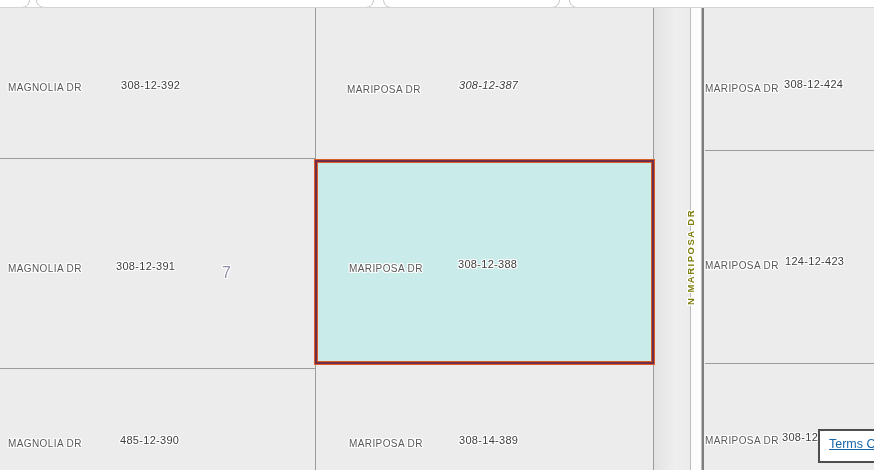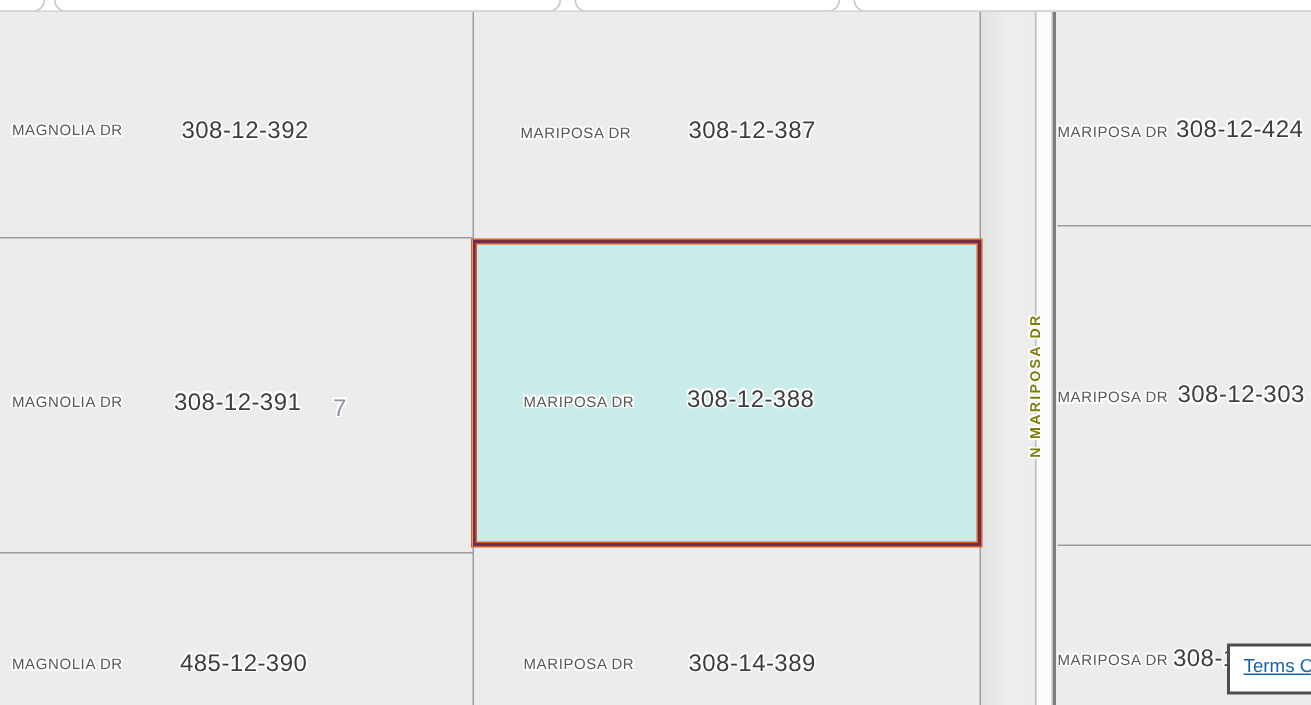--- a/index.html
+++ b/index.html
@@ -33,21 +33,21 @@
     box-shadow:inset 0 0 0 2px #6f2d49, inset 0 0 0 3px #dc5e26;z-index:4;}
 
   
   .parcel-region{position:absolute;z-index:5;}
 
   
   .street,.apn,#section-seven{
     position:absolute;white-space:nowrap;z-index:10;
     text-shadow:0 1px 0 #fff,0 -1px 0 #fff,1px 0 0 #fff,-1px 0 0 #fff,1px 1px 0 #fff,-1px -1px 0 #fff,1px -1px 0 #fff,-1px 1px 0 #fff;}
   .street{font-size:10px;color:#585858;letter-spacing:0.4px;}
-  .apn{font-size:16px;color:#3d3d3d;letter-spacing:0.3px;}
+  .apn{font-size:11px;color:#3d3d3d;letter-spacing:0.3px;}
   #section-seven{font-size:16px;color:#8f8fa8;}
 
   
   #terms-box{position:absolute;left:818px;top:429px;width:70px;height:34px;background:#ffffff;
     border:2px solid #4d4d4d;z-index:20;box-sizing:border-box;}
   #terms-link{display:block;margin:6px 0 0 9px;color:#1565ab;font-size:12.5px;
     text-decoration:underline;white-space:nowrap;}
 </style>
 </head>
 <body>
@@ -81,31 +81,31 @@
   <div class="parcel-region" style="left:705px;top:8px;width:169px;height:142px;"></div>
   <div class="parcel-region" style="left:0;top:159px;width:315px;height:209px;"></div>
   <div class="parcel-region" style="left:705px;top:151px;width:169px;height:212px;"></div>
   <div class="parcel-region" style="left:0;top:369px;width:315px;height:101px;"></div>
   <div class="parcel-region" style="left:316px;top:365px;width:337px;height:105px;"></div>
   <div class="parcel-region" style="left:705px;top:364px;width:169px;height:106px;"></div>
 
   <span class="street" style="left:8px;top:82px;">MAGNOLIA DR</span>
   <span class="apn" style="left:121px;top:79px;">308-12-392</span>
   <span class="street" style="left:347px;top:84px;">MARIPOSA DR</span>
-  <span class="apn" style="left:459px;top:79px;">308-12-387</span>
+  <span class="apn" style="left:459px;top:79px;font-style:italic;">308-12-387</span>
   <span class="street" style="left:705px;top:83px;">MARIPOSA DR</span>
   <span class="apn" style="left:784px;top:78px;">308-12-424</span>
 
   <span class="street" style="left:8px;top:263px;">MAGNOLIA DR</span>
   <span class="apn" style="left:116px;top:260px;">308-12-391</span>
   <span id="section-seven" style="left:222px;top:264px;">7</span>
   <span class="street" style="left:349px;top:263px;">MARIPOSA DR</span>
   <span class="apn" style="left:458px;top:258px;">308-12-388</span>
   <span class="street" style="left:705px;top:260px;">MARIPOSA DR</span>
-  <span class="apn" style="left:785px;top:255px;">308-12-303</span>
+  <span class="apn" style="left:785px;top:255px;">124-12-423</span>
 
   <span class="street" style="left:8px;top:438px;">MAGNOLIA DR</span>
   <span class="apn" style="left:120px;top:434px;">485-12-390</span>
   <span class="street" style="left:349px;top:438px;">MARIPOSA DR</span>
   <span class="apn" style="left:459px;top:434px;">308-14-389</span>
   <span class="street" style="left:705px;top:435px;">MARIPOSA DR</span>
   <span class="apn" style="left:782px;top:431px;">308-12-</span>
 
   <div id="terms-box">
     <a id="terms-link" href="#">Terms Of</a>

